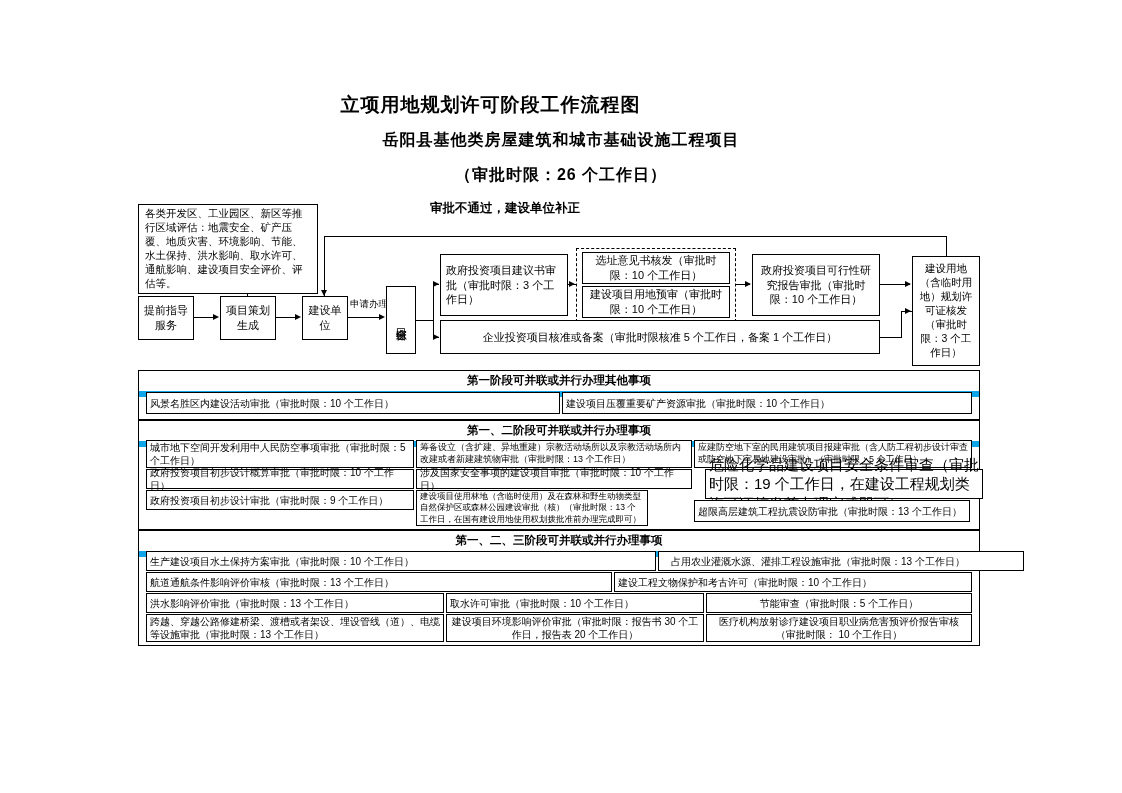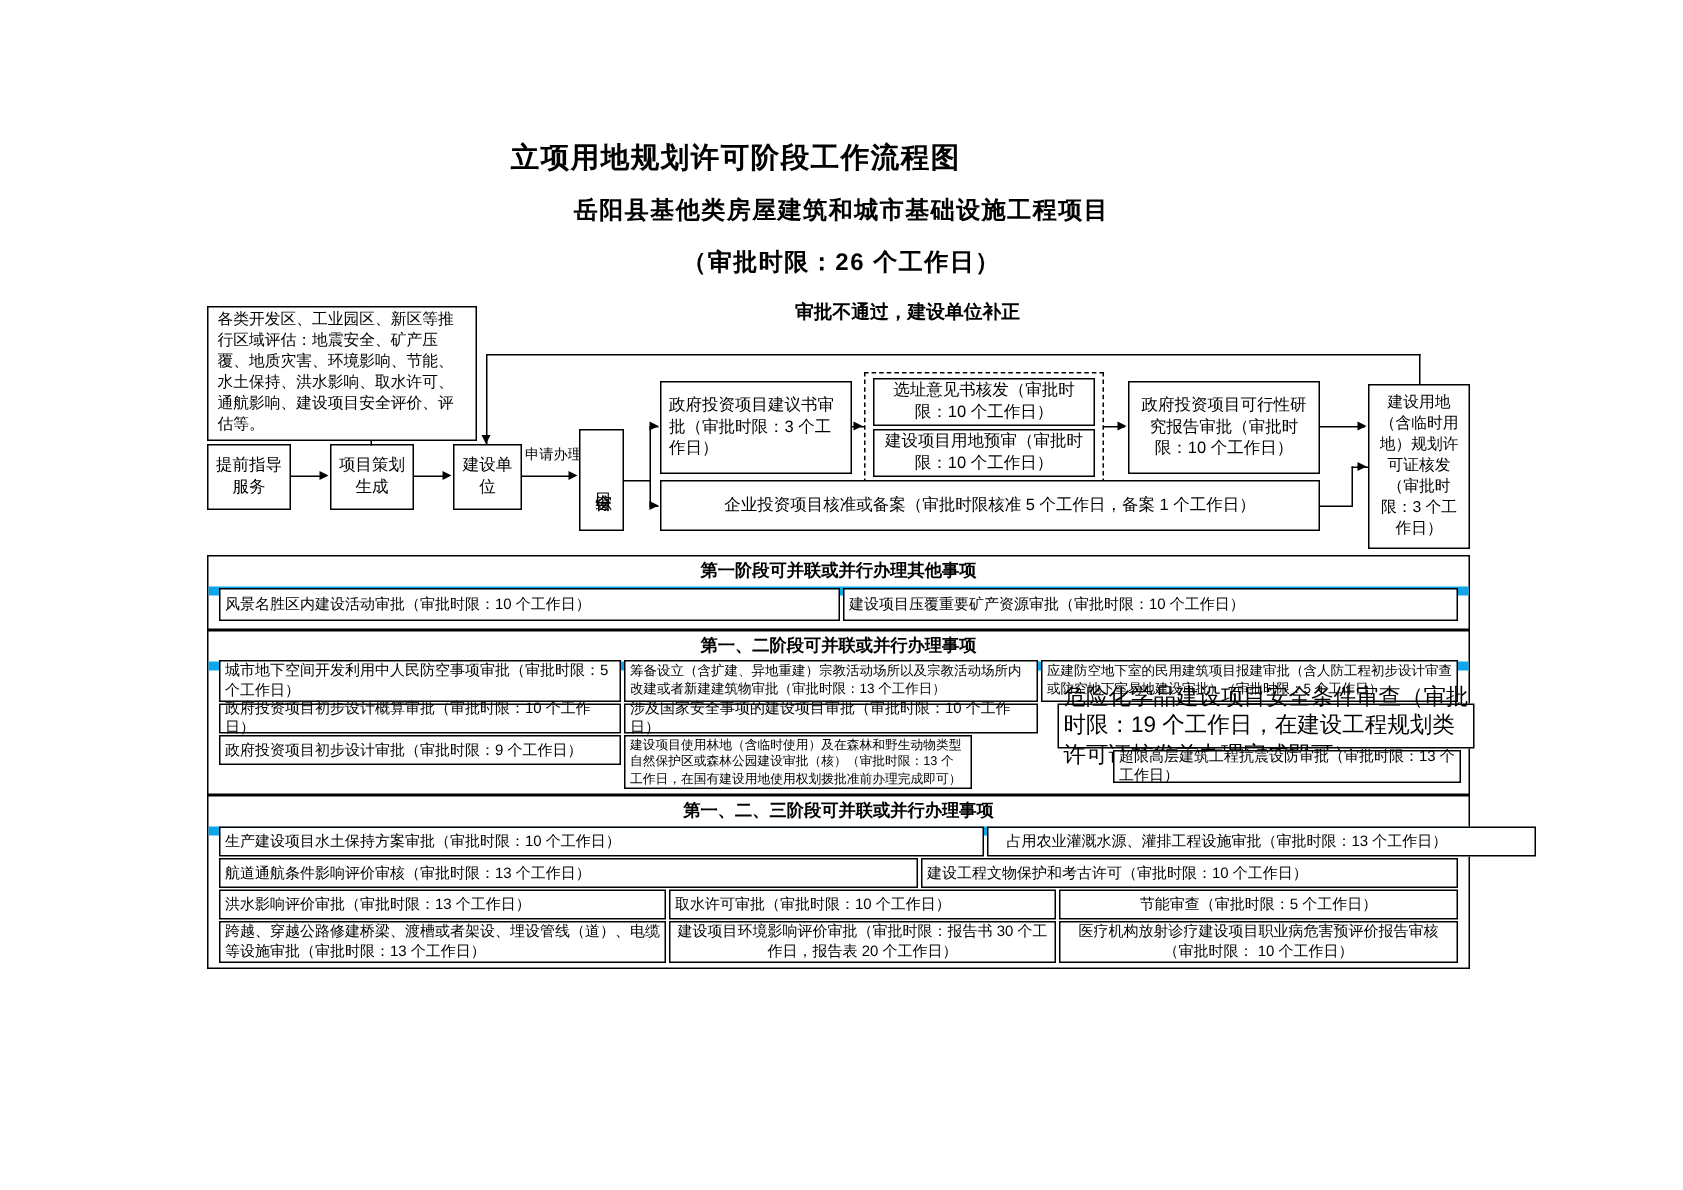--- a/index.html
+++ b/index.html
@@ -38,21 +38,20 @@
     position: absolute;
     left: 0; top: 165px; width: 1122px;
     text-align: center;
     font-size: 16px;
     font-weight: bold;
     letter-spacing: 1px;
   }
   .note-reject {
     position: absolute;
     left: 430px; top: 200px; width: 350px;
-    text-align: center;
     font-size: 12.5px;
     font-weight: bold;
   }
 
   .box {
     position: absolute;
     box-sizing: border-box;
     border: 1px solid #000;
     font-size: 11px;
     line-height: 1.32;
@@ -214,21 +213,21 @@
   <div class="cell" style="left:146px; top:440px; width:268px; height:28px;">城市地下空间开发利用中人民防空事项审批（审批时限：5 个工作日）</div>
   <div class="cell" style="left:416px; top:440px; width:276px; height:28px; font-size:9px;">筹备设立（含扩建、异地重建）宗教活动场所以及宗教活动场所内改建或者新建建筑物审批（审批时限：13 个工作日）</div>
   <div class="cell" style="left:694px; top:440px; width:278px; height:28px; font-size:9px;">应建防空地下室的民用建筑项目报建审批（含人防工程初步设计审查或防空地下室易地建设审批）（审批时限：5 个工作日）</div>
 
   <div class="cell" style="left:146px; top:469px; width:268px; height:20px;">政府投资项目初步设计概算审批（审批时限：10 个工作日）</div>
   <div class="cell" style="left:416px; top:469px; width:276px; height:20px;">涉及国家安全事项的建设项目审批（审批时限：10 个工作日）</div>
   <div class="cell" style="left:694px; top:469px; width:278px; height:30px; font-size:15px;margin-left:11px;">危险化学品建设项目安全条件审查（审批时限：19 个工作日，在建设工程规划类许可证核发前办理完成即可）</div>
 
   <div class="cell" style="left:146px; top:490px; width:268px; height:20px;">政府投资项目初步设计审批（审批时限：9 个工作日）</div>
   <div class="cell" style="left:416px; top:490px; width:232px; height:36px; font-size:8.5px;">建设项目使用林地（含临时使用）及在森林和野生动物类型自然保护区或森林公园建设审批（核）（审批时限：13 个工作日，在国有建设用地使用权划拨批准前办理完成即可）</div>
-  <div class="cell" style="left:694px; top:500px; width:232px; height:22px;margin-left:48px;">超限高层建筑工程抗震设防审批（审批时限：13 个工作日）</div>
+  <div class="cell" style="left:694px; top:500px; width:276px; height:22px;">超限高层建筑工程抗震设防审批（审批时限：13 个工作日）</div>
 
 
   <div class="panel" style="left:138px; top:530px; width:842px; height:116px;">
     <div class="panel-head">第一、二、三阶段可并联或并行办理事项</div>
   </div>
 
   <div class="cell" style="left:146px; top:551px; width:510px; height:20px;">生产建设项目水土保持方案审批（审批时限：10 个工作日）</div>
   <div class="cell" style="left:658px; top:551px; width:366px; height:20px;padding-left:12px;">占用农业灌溉水源、灌排工程设施审批（审批时限：13 个工作日）</div>
 
   <div class="cell" style="left:146px; top:572px; width:466px; height:20px;">航道通航条件影响评价审核（审批时限：13 个工作日）</div>

